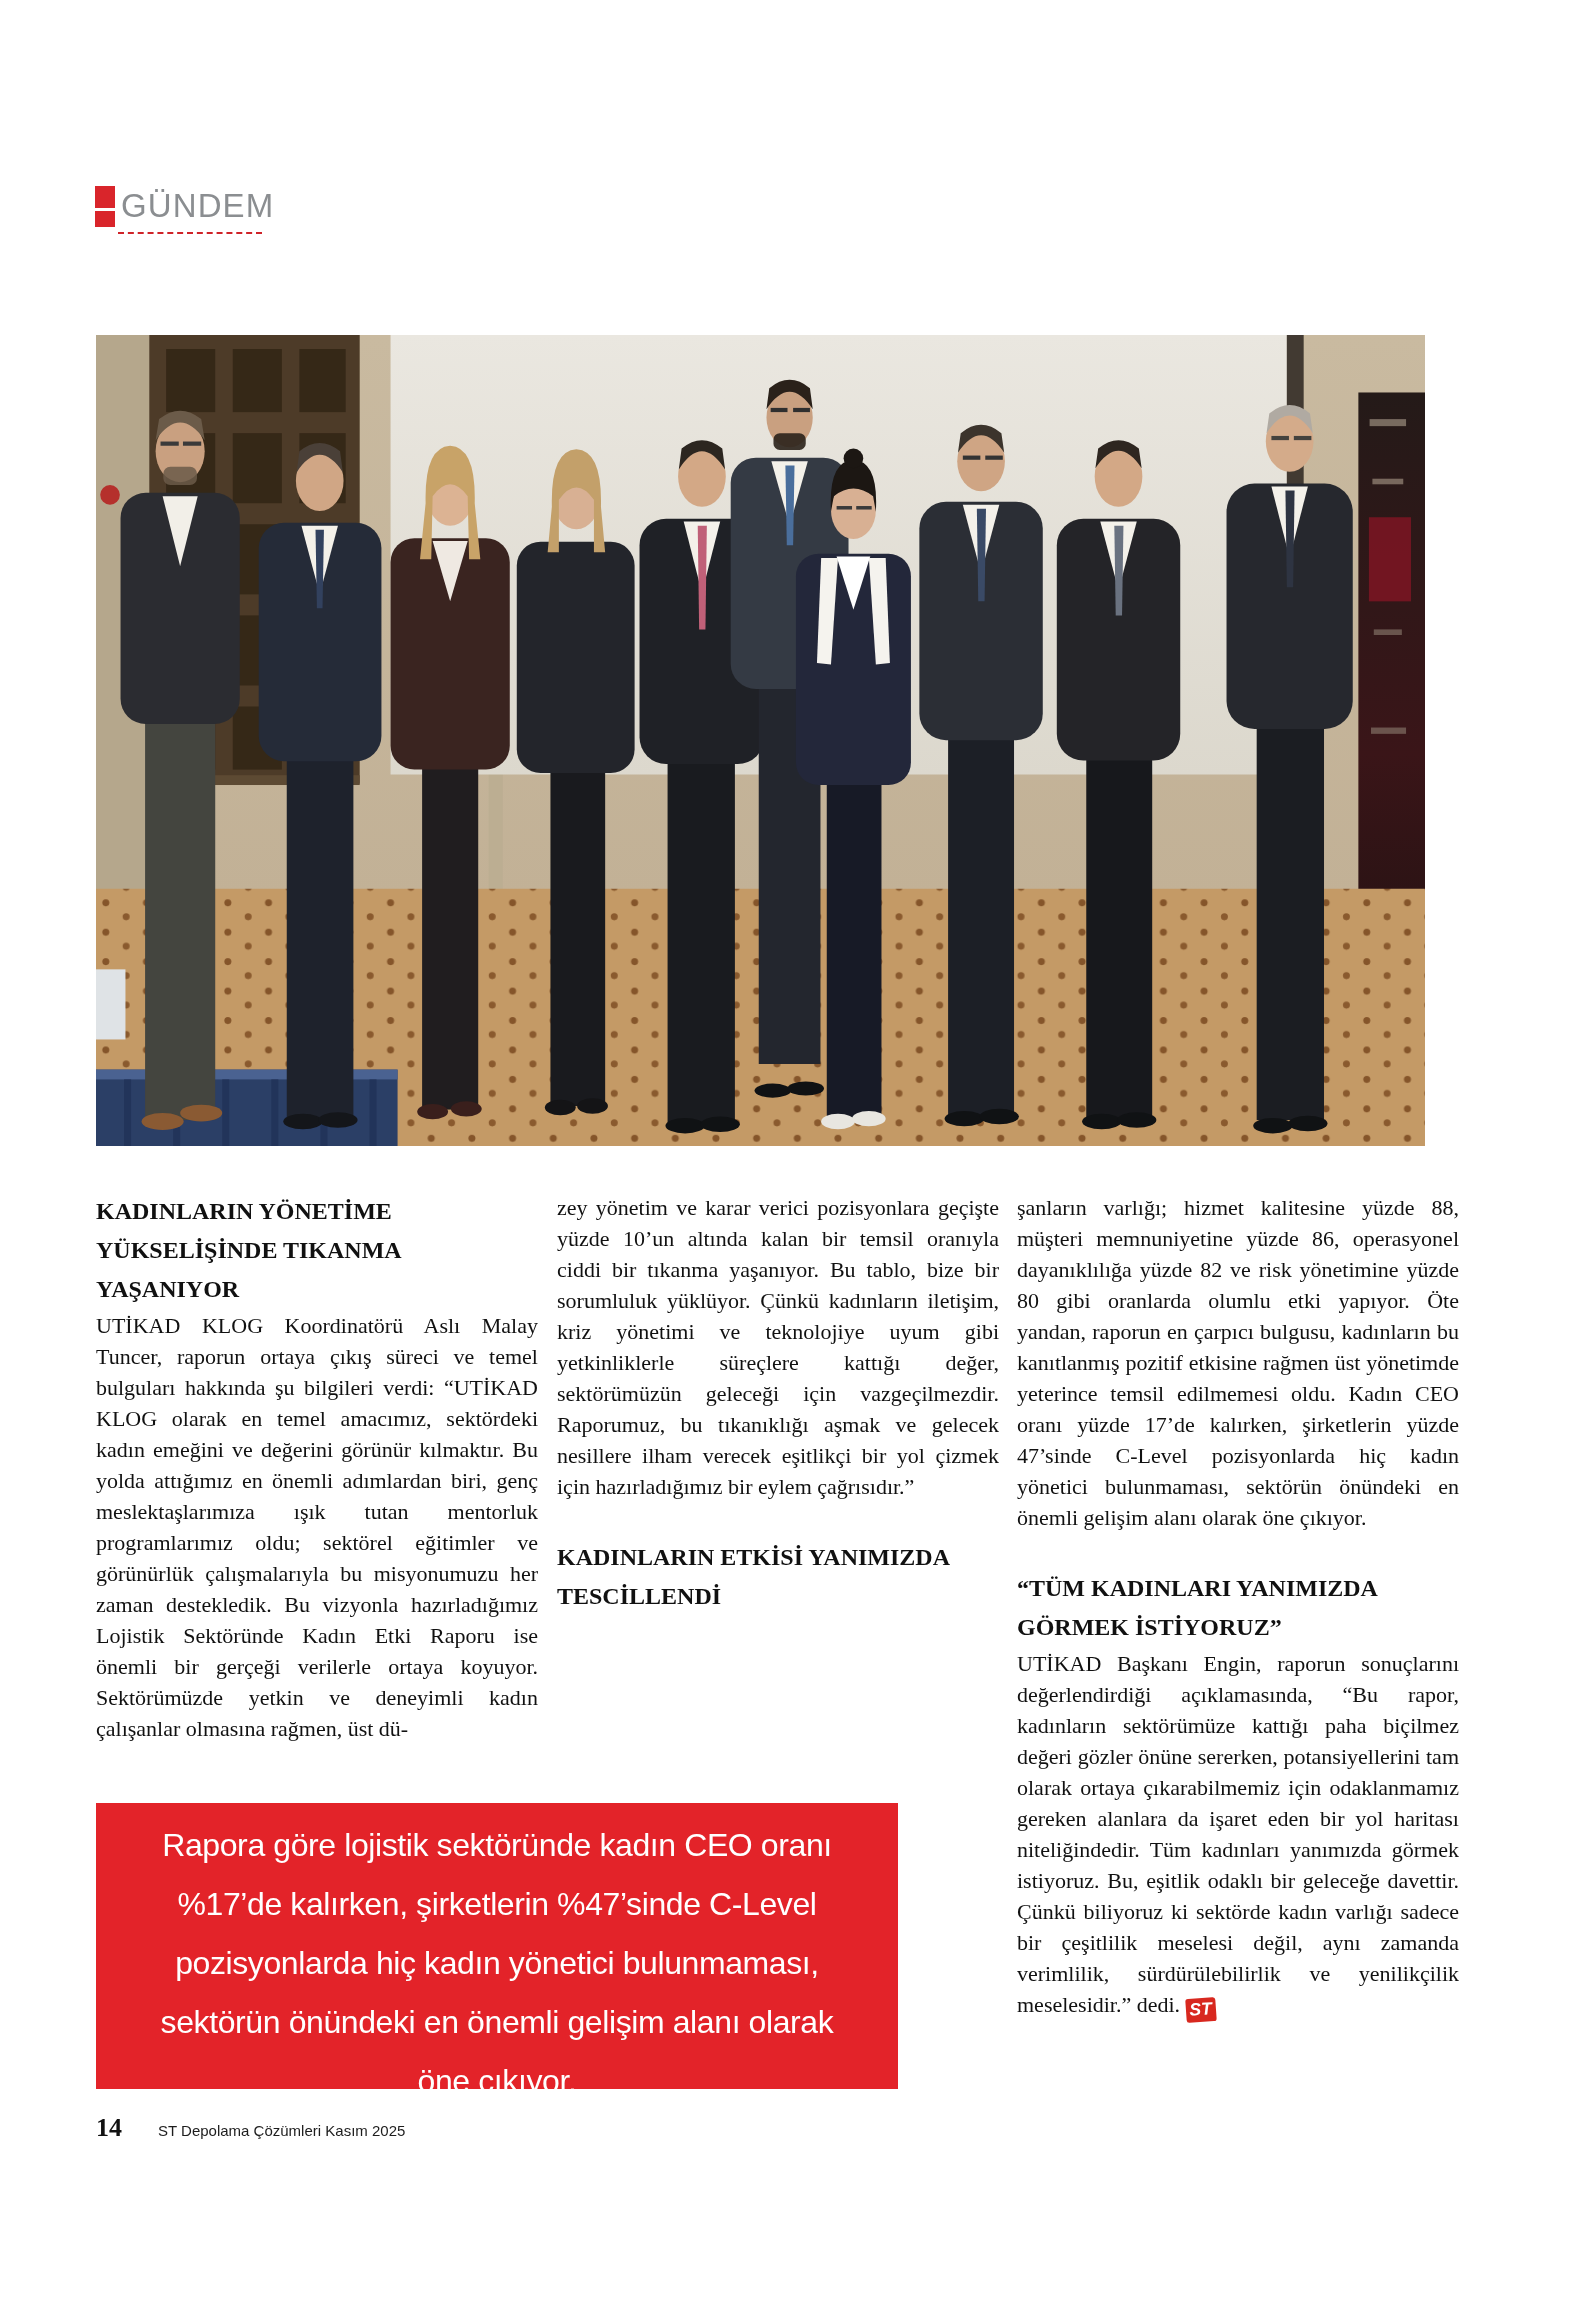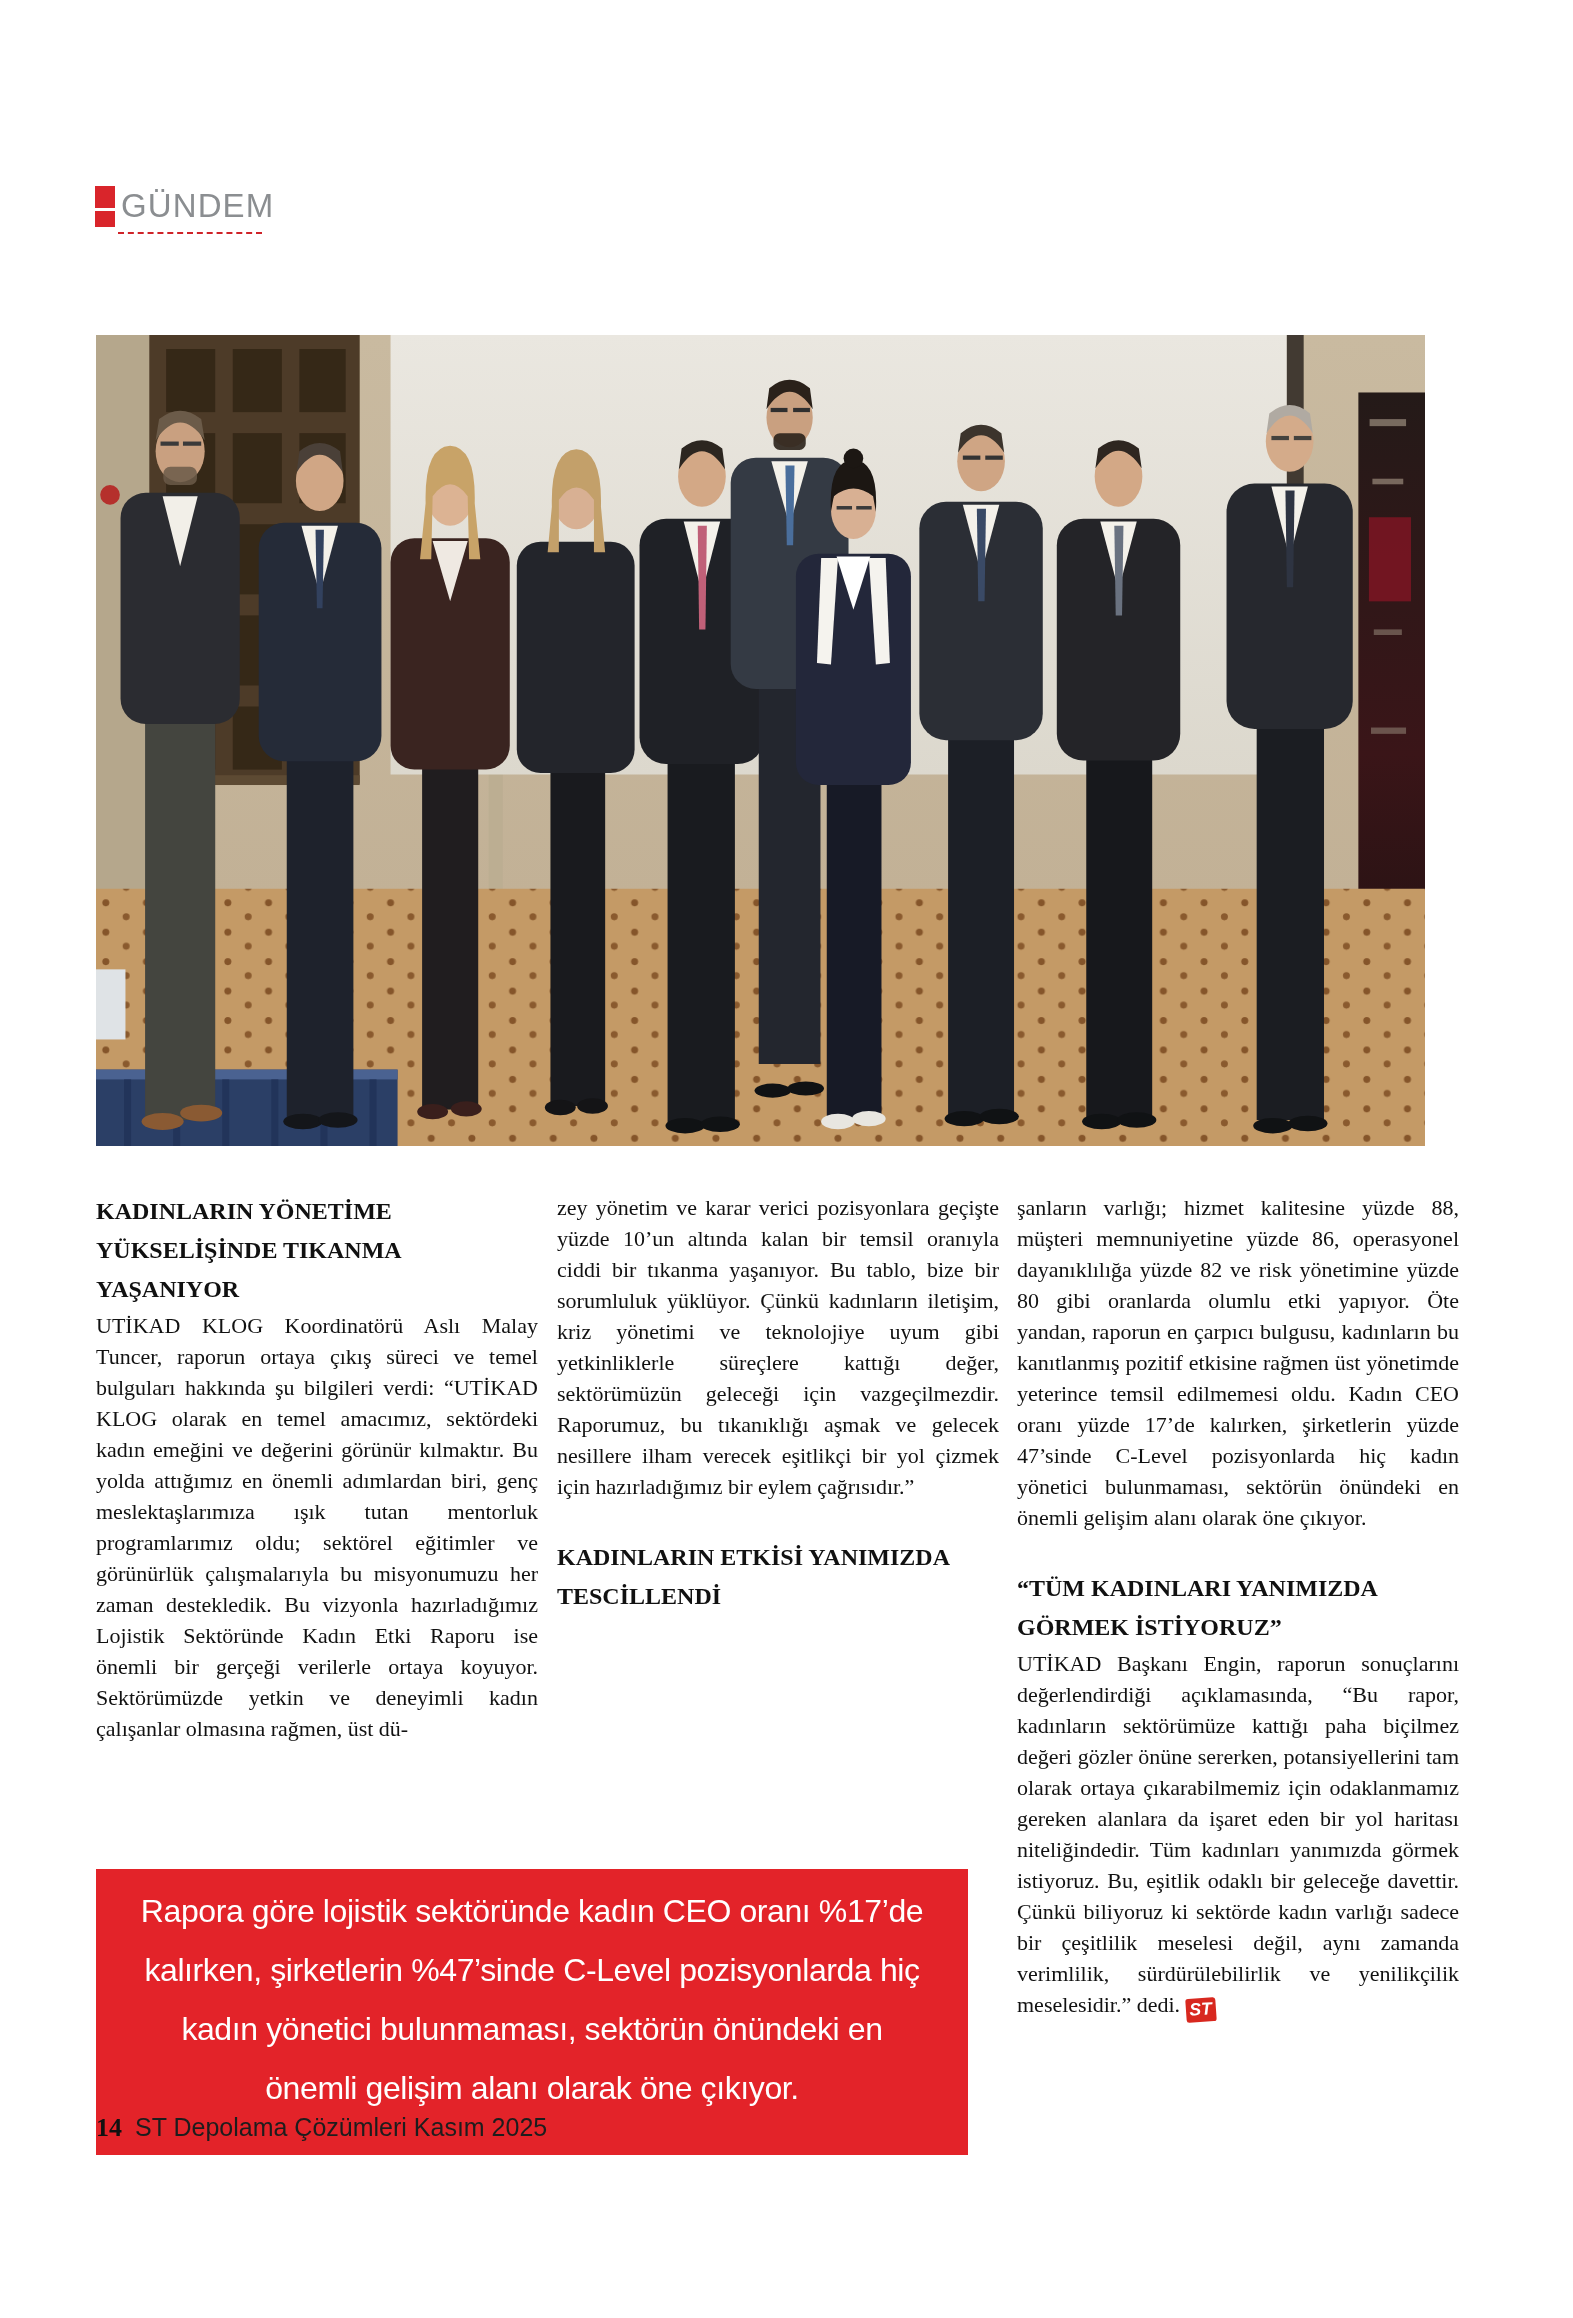--- a/index.html
+++ b/index.html
@@ -22,29 +22,29 @@
   .col{position:absolute;top:1192px;width:442px;text-align:justify;}
   #col1{left:96px;} #col2{left:557px;} #col3{left:1017px;}
   .col h3{margin:0 0 1.4px 0;font-size:24px;line-height:39px;font-weight:bold;text-align:left;}
   .col h3.mid{margin-top:36px;}
   .col p{margin:0;font-size:22px;line-height:31px;}
   .st-mark{display:inline-block;background:#d8281f;color:#fff;font-family:"Liberation Sans",sans-serif;
            font-style:italic;font-weight:bold;font-size:17.5px;line-height:17.5px;padding:2.8px 4.2px 4.2px 3.5px;
            border-radius:2.8px;transform:rotate(-4deg);margin-left:5.6px;vertical-align:-2.8px;}
 
   
-  #callout{position:absolute;left:96px;top:1869px;width:872px;height:286px;background:#e32329;
+  #callout{position:absolute;left:96px;top:1803px;width:802px;height:286px;background:#e32329;
            box-sizing:border-box;padding:12.6px 41px 0 41px;}
   #callout .txt{font-family:"Liberation Sans",sans-serif;font-size:32px;line-height:59px;
                 color:#ffffff;text-align:center;letter-spacing:-0.4px;}
 
   
   #footer{position:absolute;left:96px;top:2113px;display:flex;align-items:baseline;gap:13px;}
   #footer .num{font-family:"Liberation Serif",serif;font-weight:bold;font-size:26px;color:#111;}
-  #footer .mag{font-family:"Liberation Sans",sans-serif;font-size:25px;color:#1d1d1d;}
+  #footer .mag{font-family:"Liberation Sans",sans-serif;font-size:15px;color:#1d1d1d;margin-left:23px;}
 </style>
 </head>
 <body>
 
 <div id="page">
 
   <div id="gundem-marker">
       <div class="gap"></div>
     </div>
   <div id="gundem-label">GÜNDEM</div>

